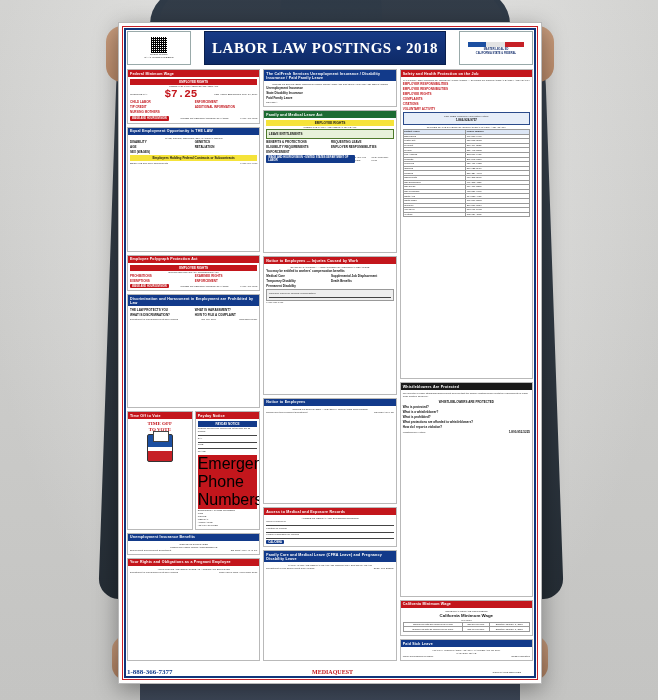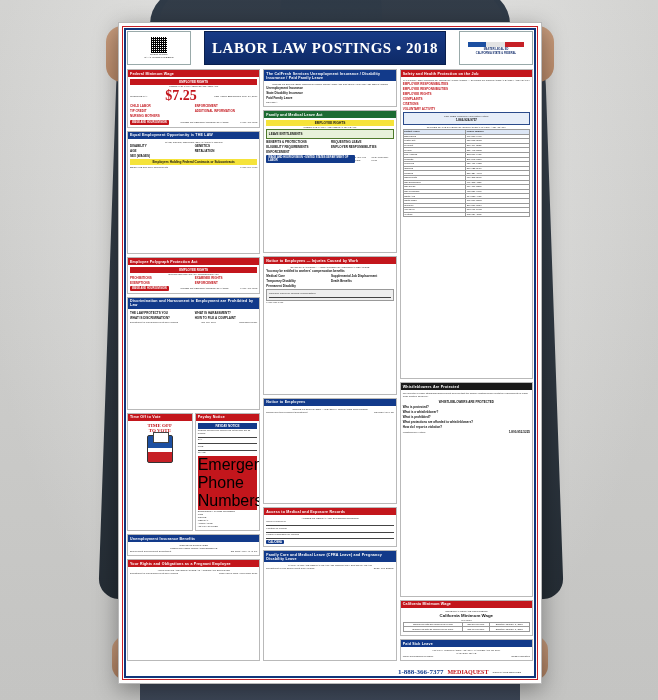--- a/index.html
+++ b/index.html
@@ -93,38 +93,38 @@
   .cols2{display:flex;gap:2px;}
   .cols2 > div{flex:1;}
 
   .yellowband{background:#f5e33a;color:#111;font-size:3.2px;font-weight:bold;text-align:center;padding:1px;}
   .redband{background:#c3161c;color:#fff;font-size:3px;font-weight:bold;text-align:center;padding:1px;}
   .blueband{background:#123a8a;color:#fff;font-size:3px;font-weight:bold;text-align:center;padding:1px;}
   .greenbox{background:#e7f2d9;border:1px solid #4e7a2a;padding:1.5px;}
   .bluebox{background:#e6edf8;border:1px solid #2a4a8a;padding:1.5px;}
   .graybox{background:#efefef;border:1px solid #999;padding:1.5px;}
 
-  .bigwage{font-size:14px;font-weight:bold;color:#c3161c;font-family:Liberation Serif, serif;}
+  .bigwage{font-size:11px;font-weight:bold;color:#c3161c;font-family:Liberation Mono, monospace;}
   .centered{text-align:center;}
 
   .vote{display:flex;gap:2px;align-items:stretch;}
   .vote-title{font-size:5px;font-weight:bold;color:#c3161c;font-family:"Liberation Serif",serif;line-height:1.05;}
   .ballot{width:24px;height:26px;margin:2px auto 0;background:
      linear-gradient(180deg,#1c4fa1 0 46%, #ffffff 46% 60%, #c62026 60% 100%);
      border:1px solid #333;border-radius:2px;position:relative;}
   .ballot:after{content:"";position:absolute;left:5px;top:-4px;width:14px;height:9px;background:#fff;border:1px solid #444;}
   .logo-pill{display:inline-block;background:#c3161c;color:#fff;font-size:2.6px;font-weight:bold;padding:.8px 2px;border-radius:1px;}
   .logo-blue{display:inline-block;background:#123a8a;color:#fff;font-size:2.6px;font-weight:bold;padding:.8px 2px;border-radius:1px;}
 
   .tbl{width:100%;border-collapse:collapse;}
   .tbl td{border:.4px solid #999;font-size:2.4px;padding:.3px .5px;color:#222;}
   .tbl td.h{background:#dce6f5;font-weight:bold;}
 
   .footer{position:absolute;left:8px;right:20px;bottom:4px;height:14px;
-    display:flex;align-items:center;justify-content:flex-end;gap:4px;}
+    display:flex;align-items:center;justify-content:space-between;gap:4px;}
   .fnum{font-size:7px;font-weight:bold;color:#123a8a;font-family:"Liberation Serif",serif;}
   .fbrand{font-size:6px;font-weight:bold;color:#c3161c;font-family:"Liberation Serif",serif;}
   .tiny{font-size:2.4px;color:#333;line-height:1.25;}
   .rowflex{display:flex;justify-content:space-between;align-items:center;}
   .sigline{height:.5px;background:#444;margin:2px 0 1px;}
 </style>
 </head>
 <body>
 
 <div class="scene">

